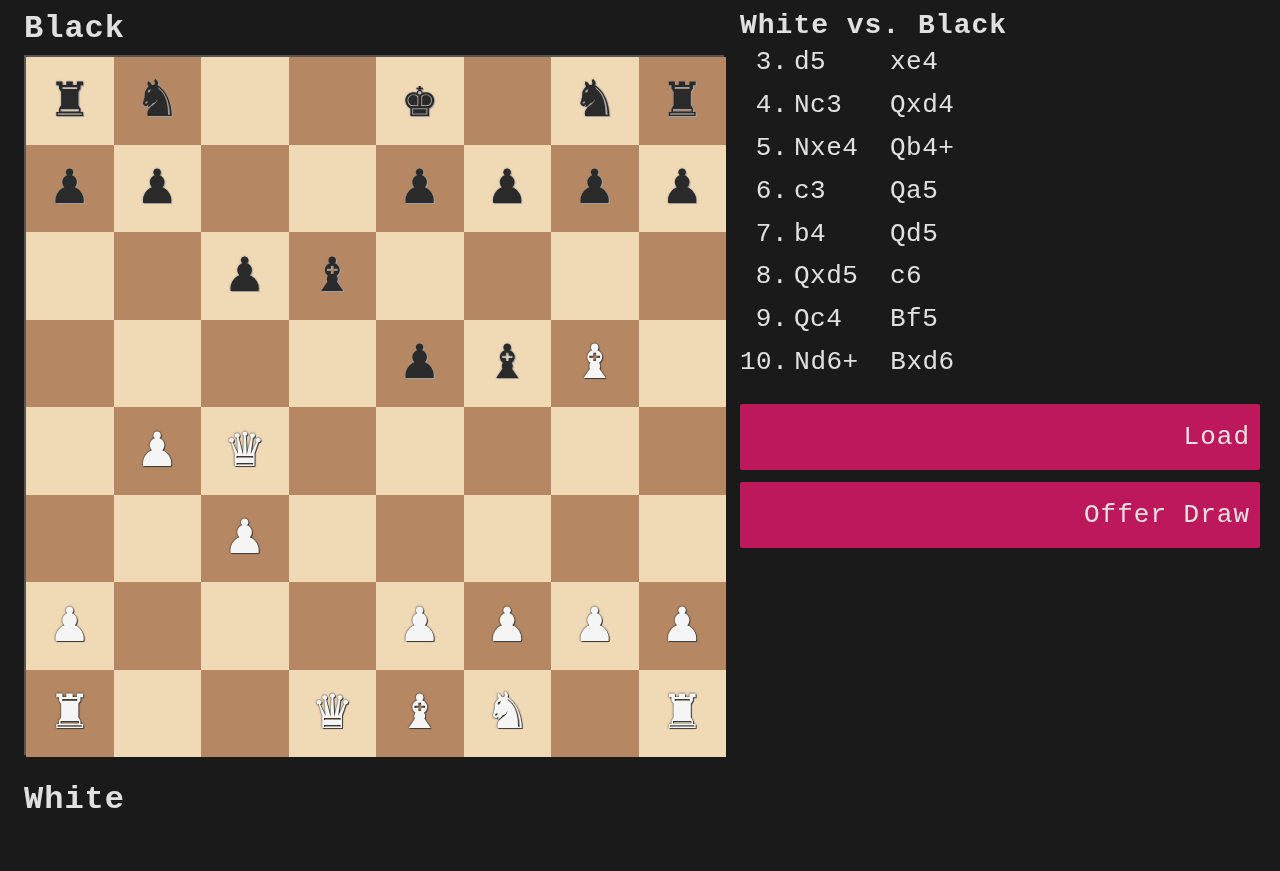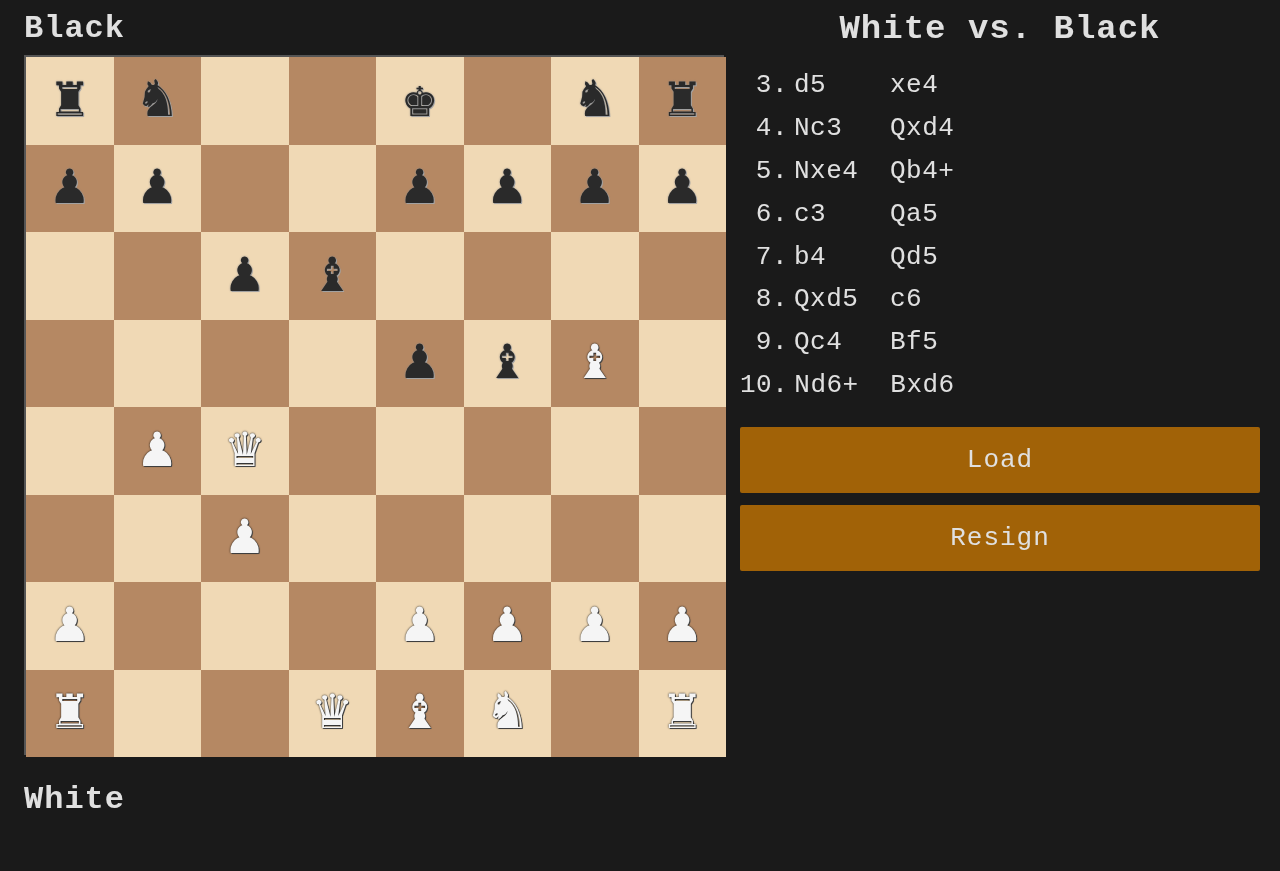--- a/index.html
+++ b/index.html
@@ -68,27 +68,25 @@
 
     #right-panel {
       flex: 1;
       display: flex;
       flex-direction: column;
       padding: 10px 20px;
       gap: 0;
     }
 
     #game-title {
-      font-size: 34px;
+      font-size: 28px;
       font-weight: bold;
       color: #e0e0e0;
-      margin-bottom: 16px;
       letter-spacing: 1px;
       white-space: nowrap;
-      text-align: center;
     }
 
     #move-list {
       flex: 1;
       font-size: 26px;
       color: #e0e0e0;
       line-height: 1.65;
       letter-spacing: 0.5px;
       margin-bottom: 20px;
       font-family: 'Courier New', Courier, monospace;
@@ -108,29 +106,29 @@
     .move-black {}
 
     #buttons-area {
       display: flex;
       flex-direction: column;
       gap: 12px;
       margin-bottom: 10px;
     }
 
     .action-btn {
-      background: #a16207;
+      background: #be185d;
       color: #e0e0e0;
       border: none;
       padding: 18px 10px;
       font-family: 'Courier New', Courier, monospace;
       font-size: 26px;
       letter-spacing: 1px;
       cursor: pointer;
-      text-align: center;
+      text-align: right;
       width: 100%;
       border-radius: 2px;
     }
   </style>
 </head>
 <body>
 
 <div id="left-panel">
   <div id="black-label">Black</div>
   <div id="chess-board">
@@ -299,15 +297,15 @@
         <span class="move-black">Bf5</span>
       </div>
       <div class="move-row">
         <span class="move-num">10.</span>
         <span class="move-white">Nd6+</span>
         <span class="move-black">Bxd6</span>
       </div>
     </div>
   <div id="buttons-area">
     <button class="action-btn">Load</button>
-    <button class="action-btn">Resign</button>
+    <button class="action-btn">Offer Draw</button>
   </div>
 </div>
 
 </body></html>

